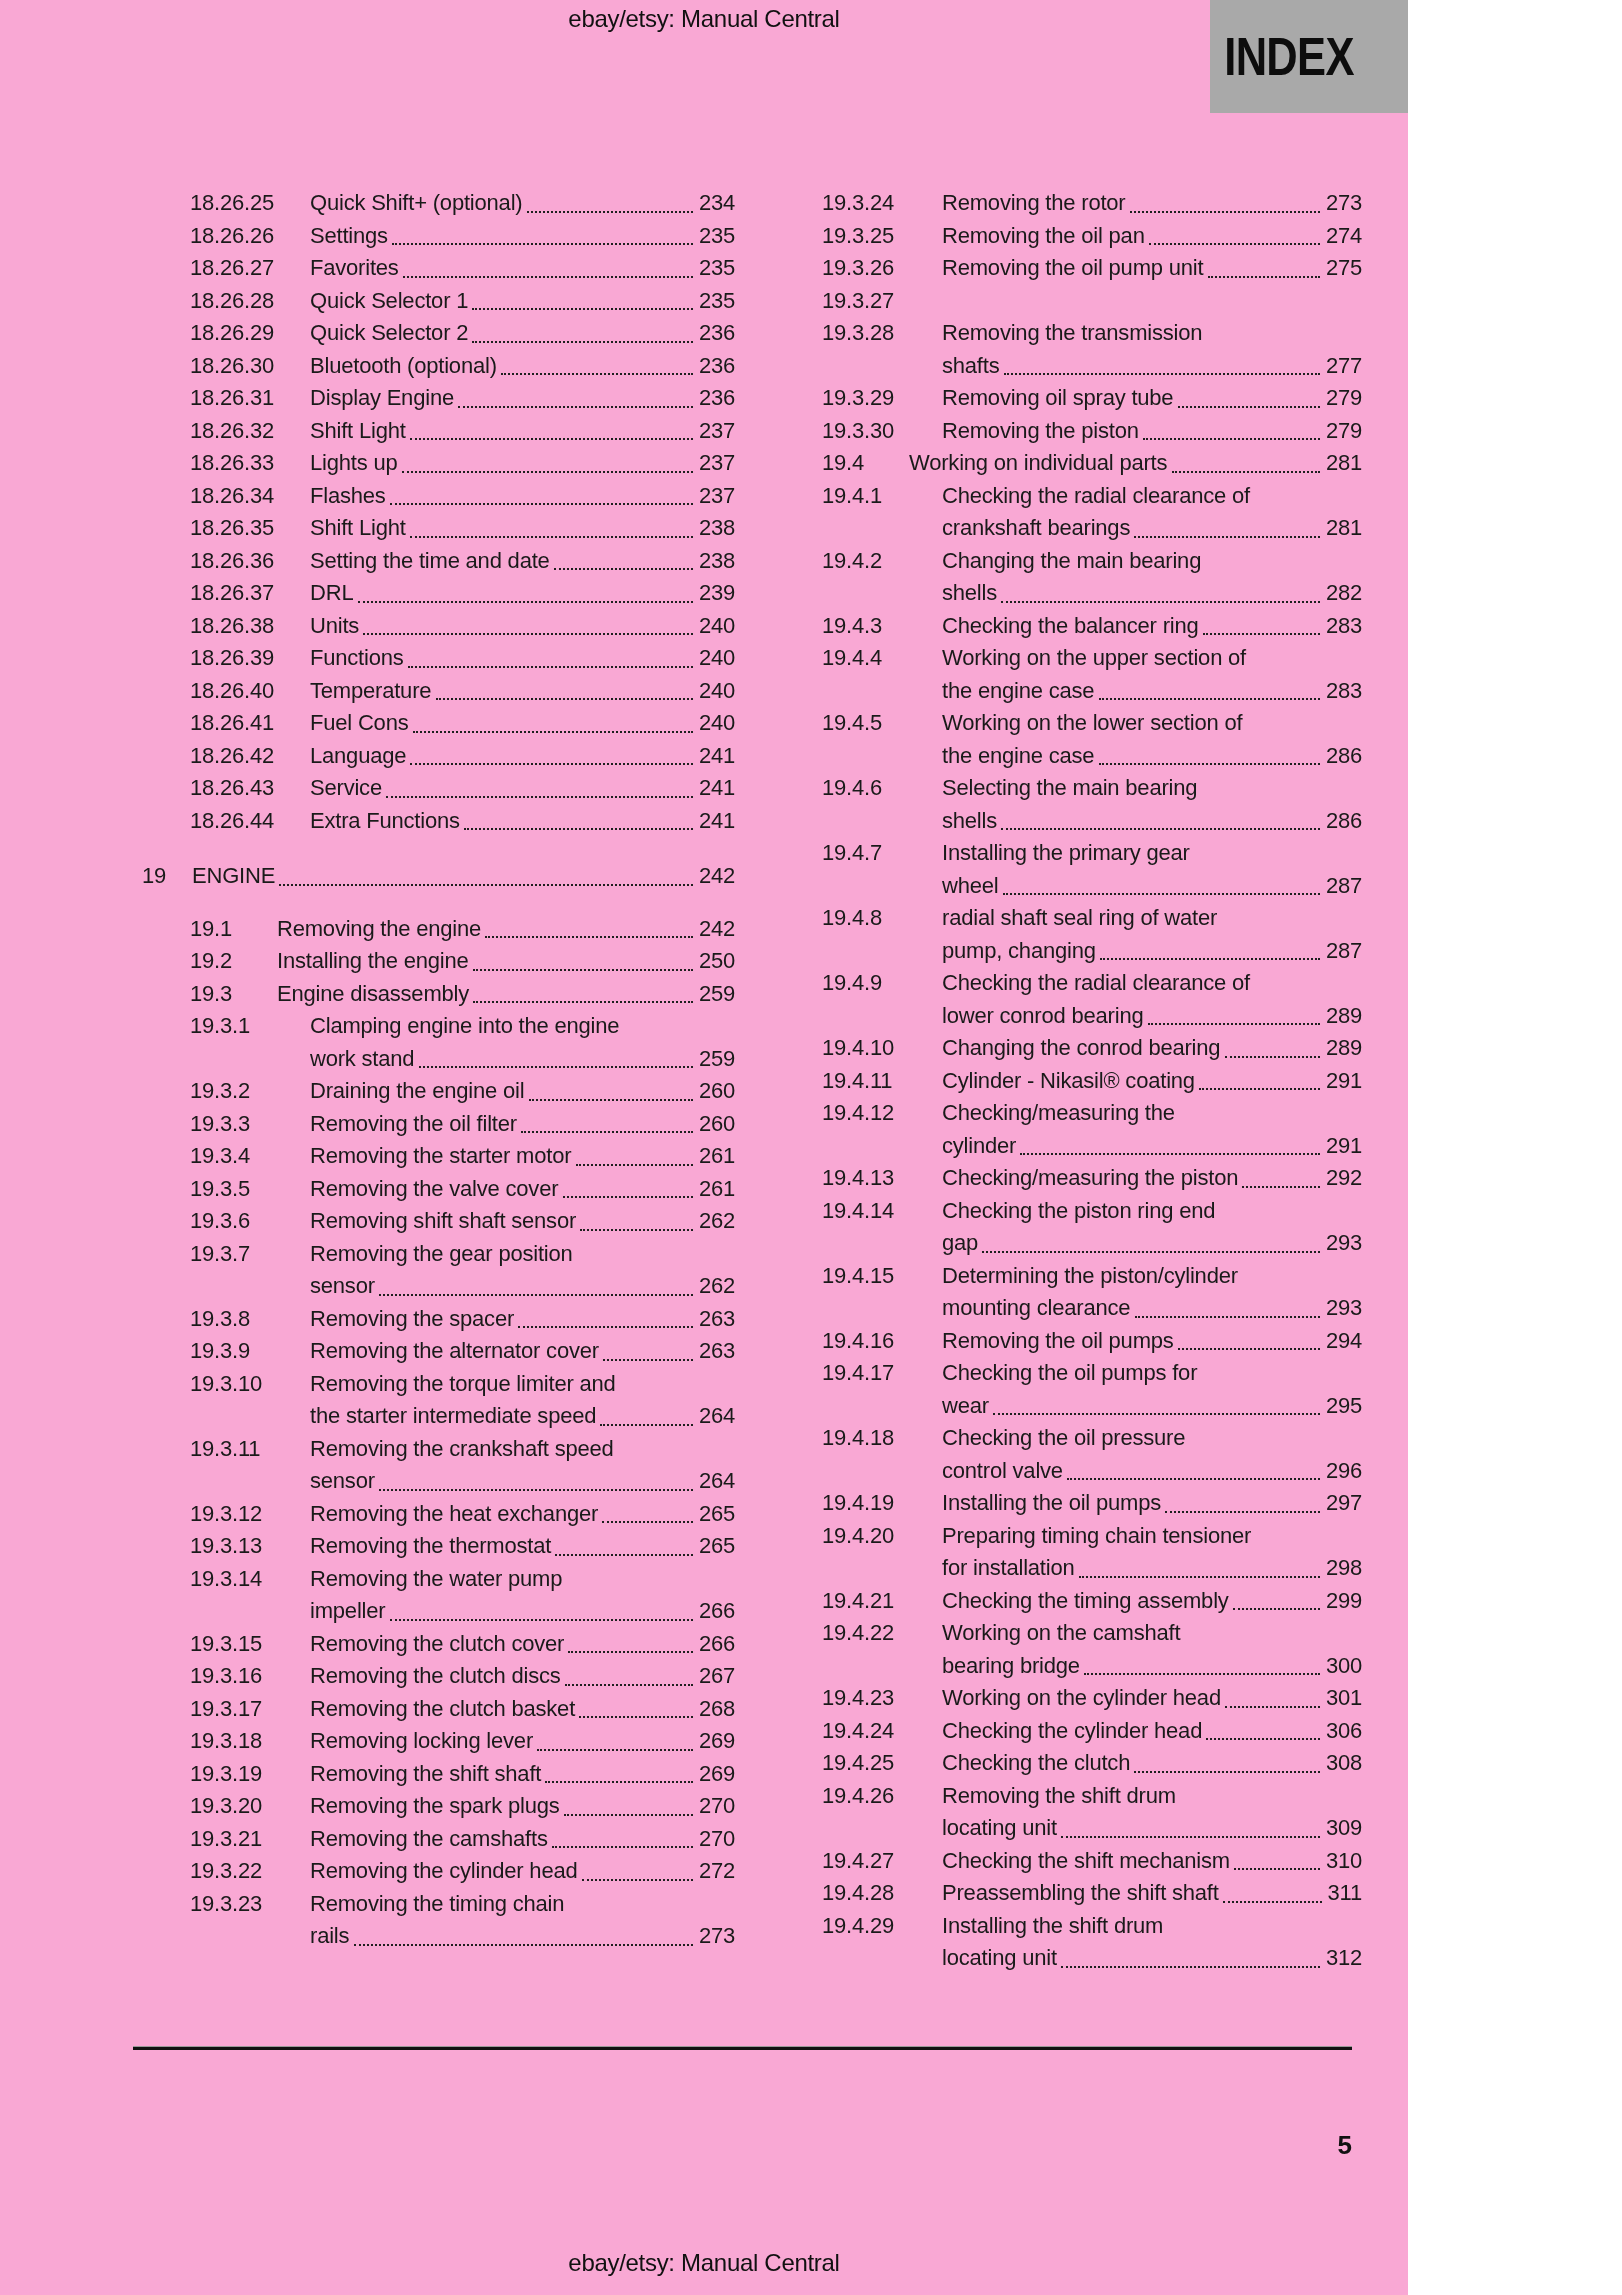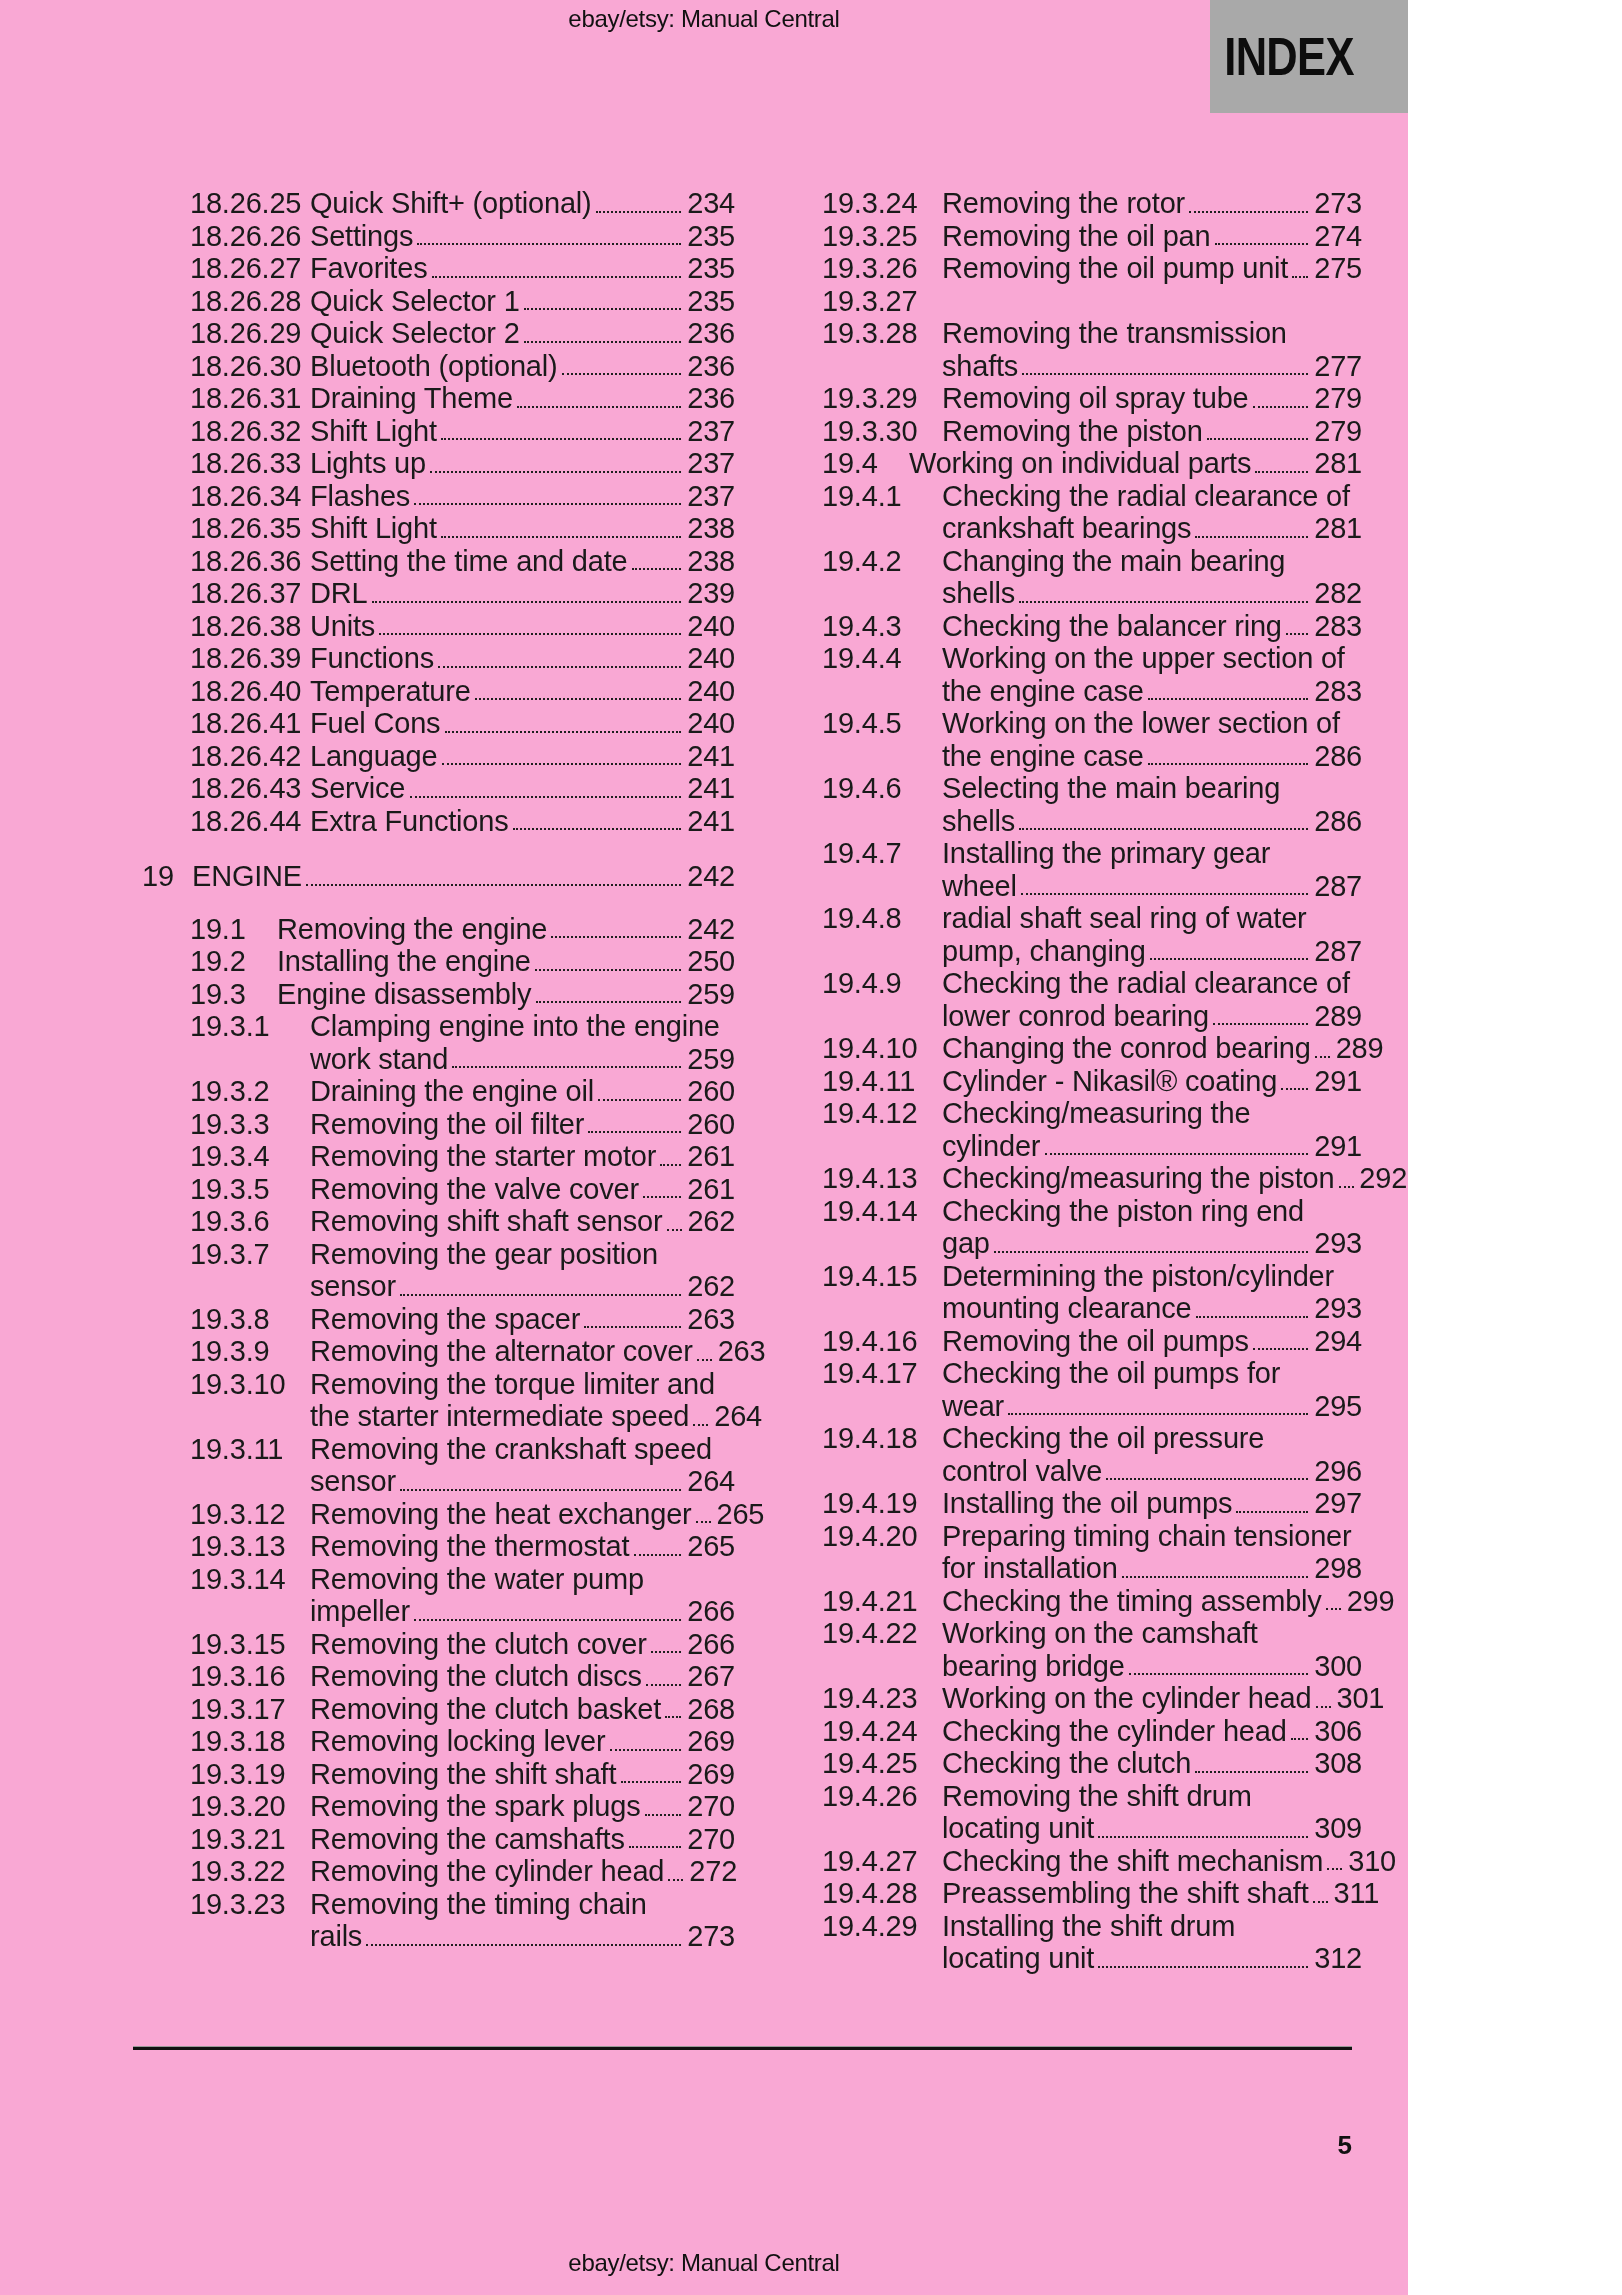--- a/index.html
+++ b/index.html
@@ -38,21 +38,21 @@
     font-size:53px;
     font-weight:bold;
     color:#0d0d0d;
     display:inline-block;
     transform:scaleX(0.82);
     letter-spacing:-0.8px;
   }
   .toc-col{
     position:absolute;
     top:187px;
-    font-size:29px;
+    font-size:22px;
     line-height:32.5px;
     letter-spacing:-0.2px;
   }
   #toc-col-left{ left:142px; width:593px; }
   #toc-col-right{ left:774px; width:588px; }
   .entry{ display:flex; }
   .entry .num{ flex:0 0 auto; white-space:nowrap; }
   .entry .body{ flex:1 1 auto; min-width:0; }
   .entry.l1 .num{ width:50px; }
   .entry.l2{ margin-left:48px; }
@@ -155,21 +155,21 @@
             <span class="t">Bluetooth (optional)</span>
             <span class="leader"></span>
             <span class="pg">236</span>
           </div>
         </div>
   </div>
       <div class="entry l3">
     <span class="num">18.26.31</span>
     <div class="body">
           <div class="tline last">
-            <span class="t">Draining Theme</span>
+            <span class="t">Display Engine</span>
             <span class="leader"></span>
             <span class="pg">236</span>
           </div>
         </div>
   </div>
       <div class="entry l3">
     <span class="num">18.26.32</span>
     <div class="body">
           <div class="tline last">
             <span class="t">Shift Light</span>

